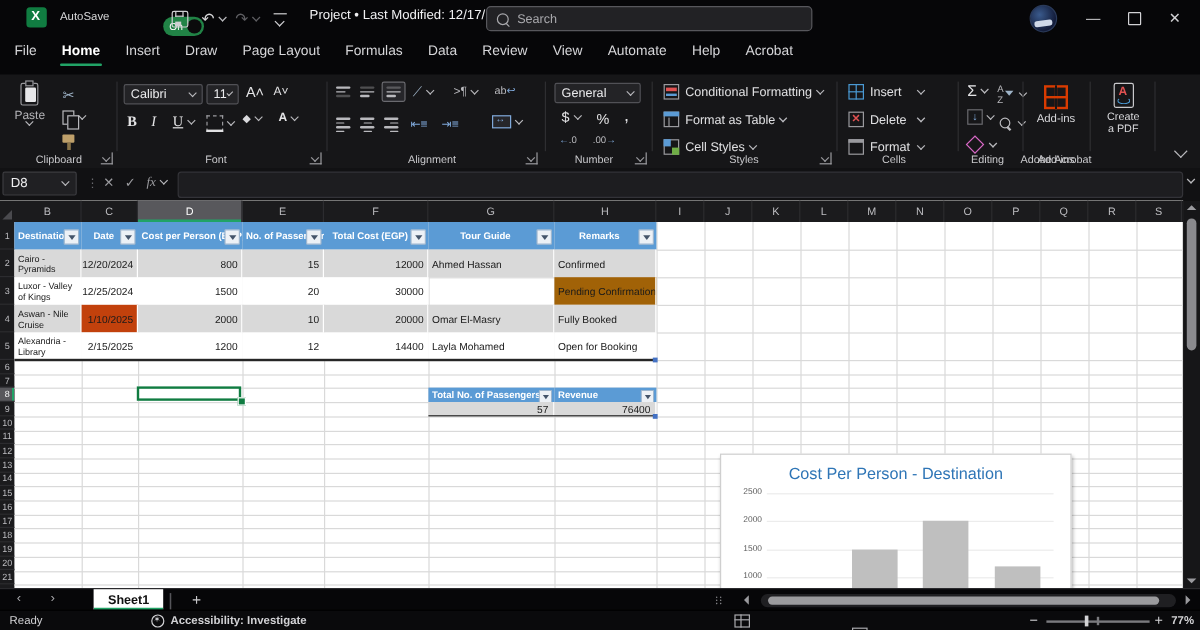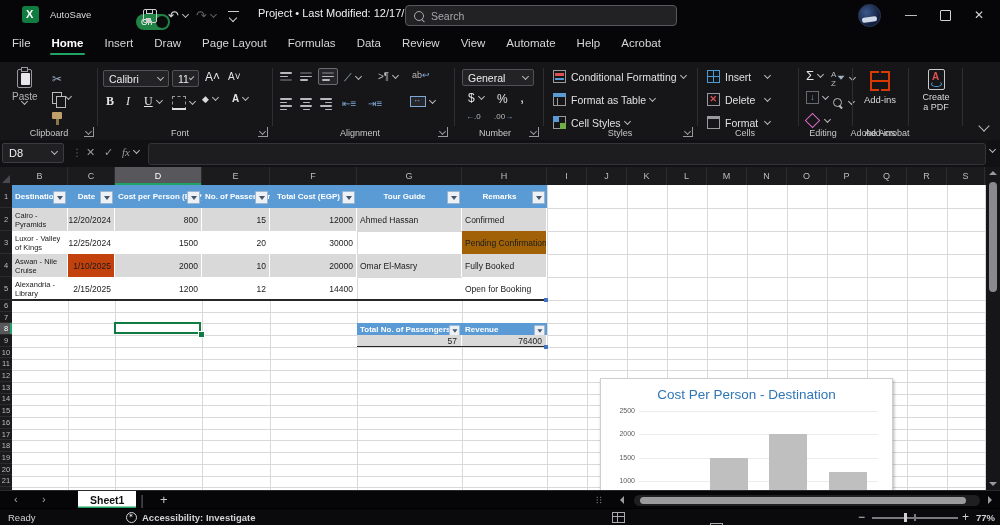--- a/index.html
+++ b/index.html
@@ -523,20 +523,21 @@
         <div class="tcell" style="left: 115px; top: 87px; width: 87px; height: 23px; background: rgb(217, 217, 217); border-right: 1px solid rgb(255, 255, 255); justify-content: flex-end; padding: 0px 3px; white-space: nowrap;">2000</div>
         <div class="tcell" style="left: 202px; top: 87px; width: 68px; height: 23px; background: rgb(217, 217, 217); border-right: 1px solid rgb(255, 255, 255); justify-content: flex-end; padding: 0px 3px; white-space: nowrap;">10</div>
         <div class="tcell" style="left: 270px; top: 87px; width: 87px; height: 23px; background: rgb(217, 217, 217); border-right: 1px solid rgb(255, 255, 255); justify-content: flex-end; padding: 0px 3px; white-space: nowrap;">20000</div>
         <div class="tcell" style="left: 357px; top: 87px; width: 105px; height: 23px; background: rgb(217, 217, 217); border-right: 1px solid rgb(255, 255, 255); justify-content: flex-start; padding: 0px 3px; white-space: nowrap;">Omar El-Masry</div>
         <div class="tcell" style="left: 462px; top: 87px; width: 85px; height: 23px; background: rgb(217, 217, 217); border-right: 1px solid rgb(255, 255, 255); justify-content: flex-start; padding: 0px 3px; white-space: nowrap;">Fully Booked</div>
         <div class="tcell" style="left: 12px; top: 110px; width: 56px; height: 23px; background: rgb(255, 255, 255); border-right: 1px solid rgb(255, 255, 255); justify-content: flex-start; padding: 0px 3px; font-size: 7.5px; line-height: 1.2; white-space: normal;">Alexandria - Library</div>
         <div class="tcell" style="left: 68px; top: 110px; width: 47px; height: 23px; background: rgb(255, 255, 255); border-right: 1px solid rgb(255, 255, 255); justify-content: flex-end; padding: 0px 3px; white-space: nowrap;">2/15/2025</div>
         <div class="tcell" style="left: 115px; top: 110px; width: 87px; height: 23px; background: rgb(255, 255, 255); border-right: 1px solid rgb(255, 255, 255); justify-content: flex-end; padding: 0px 3px; white-space: nowrap;">1200</div>
         <div class="tcell" style="left: 202px; top: 110px; width: 68px; height: 23px; background: rgb(255, 255, 255); border-right: 1px solid rgb(255, 255, 255); justify-content: flex-end; padding: 0px 3px; white-space: nowrap;">12</div>
         <div class="tcell" style="left: 270px; top: 110px; width: 87px; height: 23px; background: rgb(255, 255, 255); border-right: 1px solid rgb(255, 255, 255); justify-content: flex-end; padding: 0px 3px; white-space: nowrap;">14400</div>
+        <div class="tcell" style="left: 357px; top: 110px; width: 105px; height: 23px; background: rgb(255, 255, 255); border-right: 1px solid rgb(255, 255, 255); justify-content: flex-start; padding: 0px 3px; white-space: nowrap;">Layla Mohamed</div>
         <div class="tcell" style="left: 462px; top: 110px; width: 85px; height: 23px; background: rgb(255, 255, 255); border-right: 1px solid rgb(255, 255, 255); justify-content: flex-start; padding: 0px 3px; white-space: nowrap;">Open for Booking</div>
         <div style="position: absolute; left: 12px; top: 132px; width: 535px; height: 2px; background: rgb(38, 38, 38);"></div>
         <div style="position: absolute; left: 544px; top: 131px; width: 4px; height: 4px; background: rgb(68, 114, 196);"></div>
         <div class="tcell thead" style="left: 357px; top: 156.4px; width: 105px; height: 11.7px; justify-content: flex-start; padding: 0px 13px 0px 3px;">Total No. of Passengers<div class="filterbox" style="right: 1px; top: 1px; transform: scale(0.85);"></div></div>
         <div class="tcell thead" style="left: 462px; top: 156.4px; width: 85px; height: 11.7px; justify-content: flex-start; padding: 0px 13px 0px 3px;">Revenue<div class="filterbox" style="right: 1px; top: 1px; transform: scale(0.85);"></div></div>
         <div class="tcell" style="left: 357px; top: 168.1px; width: 105px; height: 11.7px; background: rgb(217, 217, 217); justify-content: flex-end; padding: 0px 4px; border-right: 1px solid rgb(255, 255, 255);">57</div>
         <div class="tcell" style="left: 462px; top: 168.1px; width: 85px; height: 11.7px; background: rgb(217, 217, 217); justify-content: flex-end; padding: 0px 4px; border-right: 1px solid rgb(255, 255, 255);">76400</div>
         <div style="position: absolute; left: 357px; top: 178.8px; width: 190px; height: 1.5px; background: rgb(38, 38, 38);"></div>
         <div style="position: absolute; left: 544px; top: 177.8px; width: 4px; height: 4px; background: rgb(68, 114, 196);"></div>
         <div style="position: absolute; left: 114px; top: 155.4px; width: 87px; height: 11.7px; border: 2px solid rgb(16, 124, 65); background: rgb(255, 255, 255); box-sizing: border-box;"></div>

